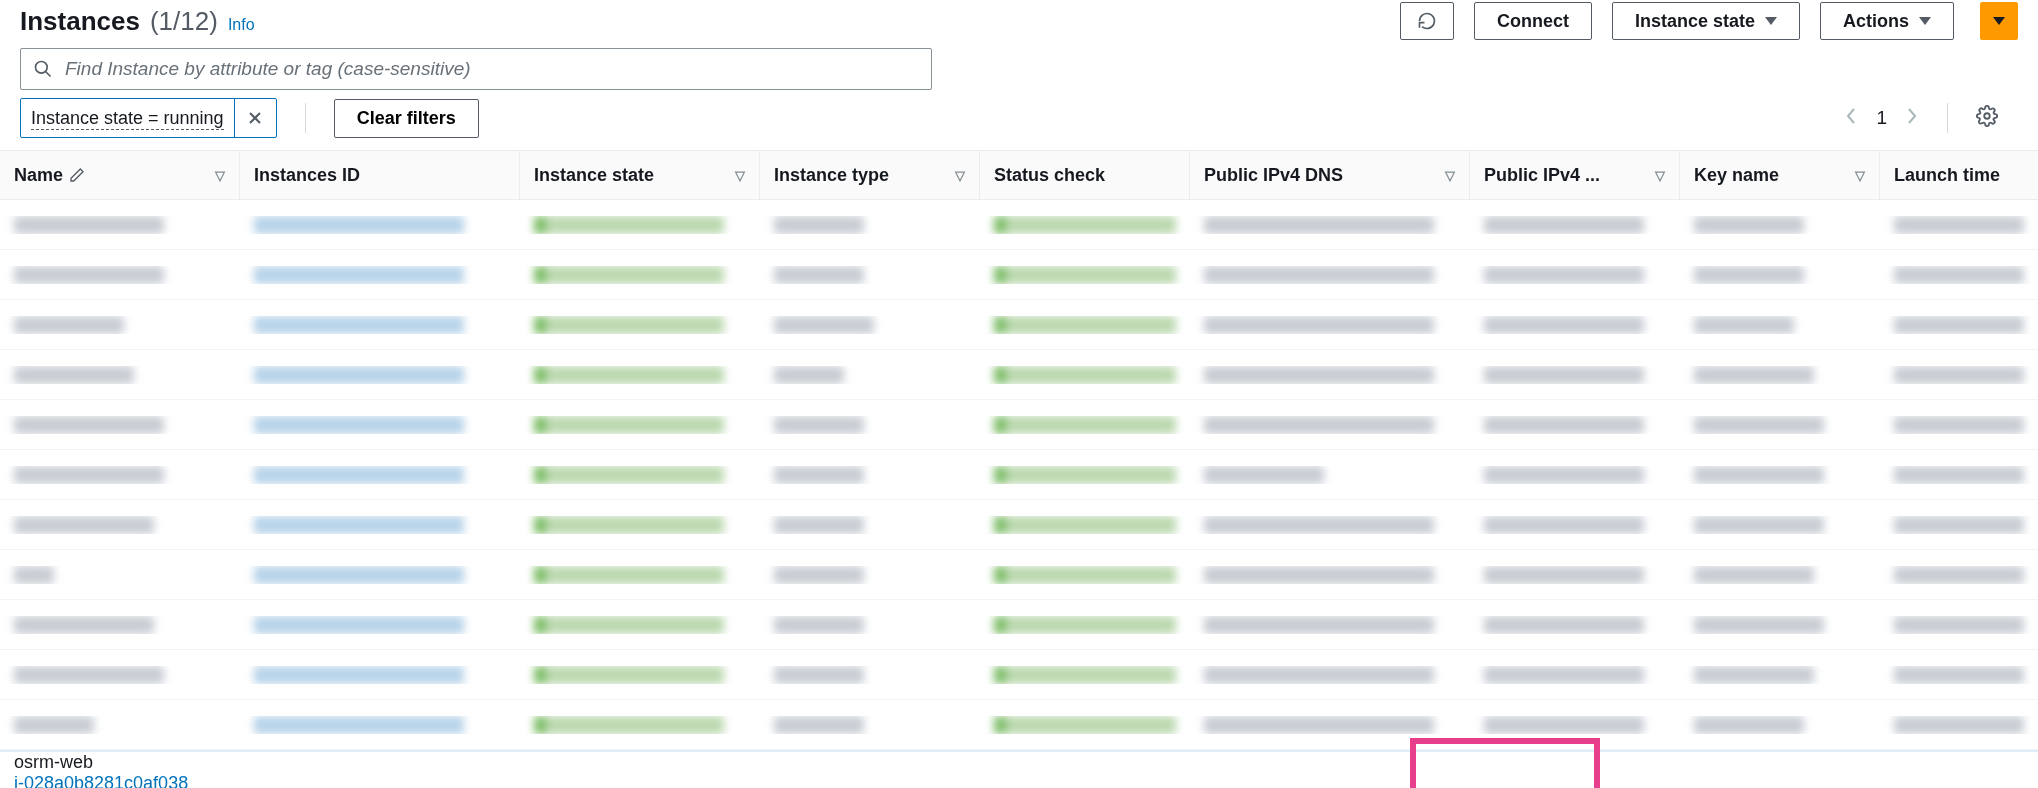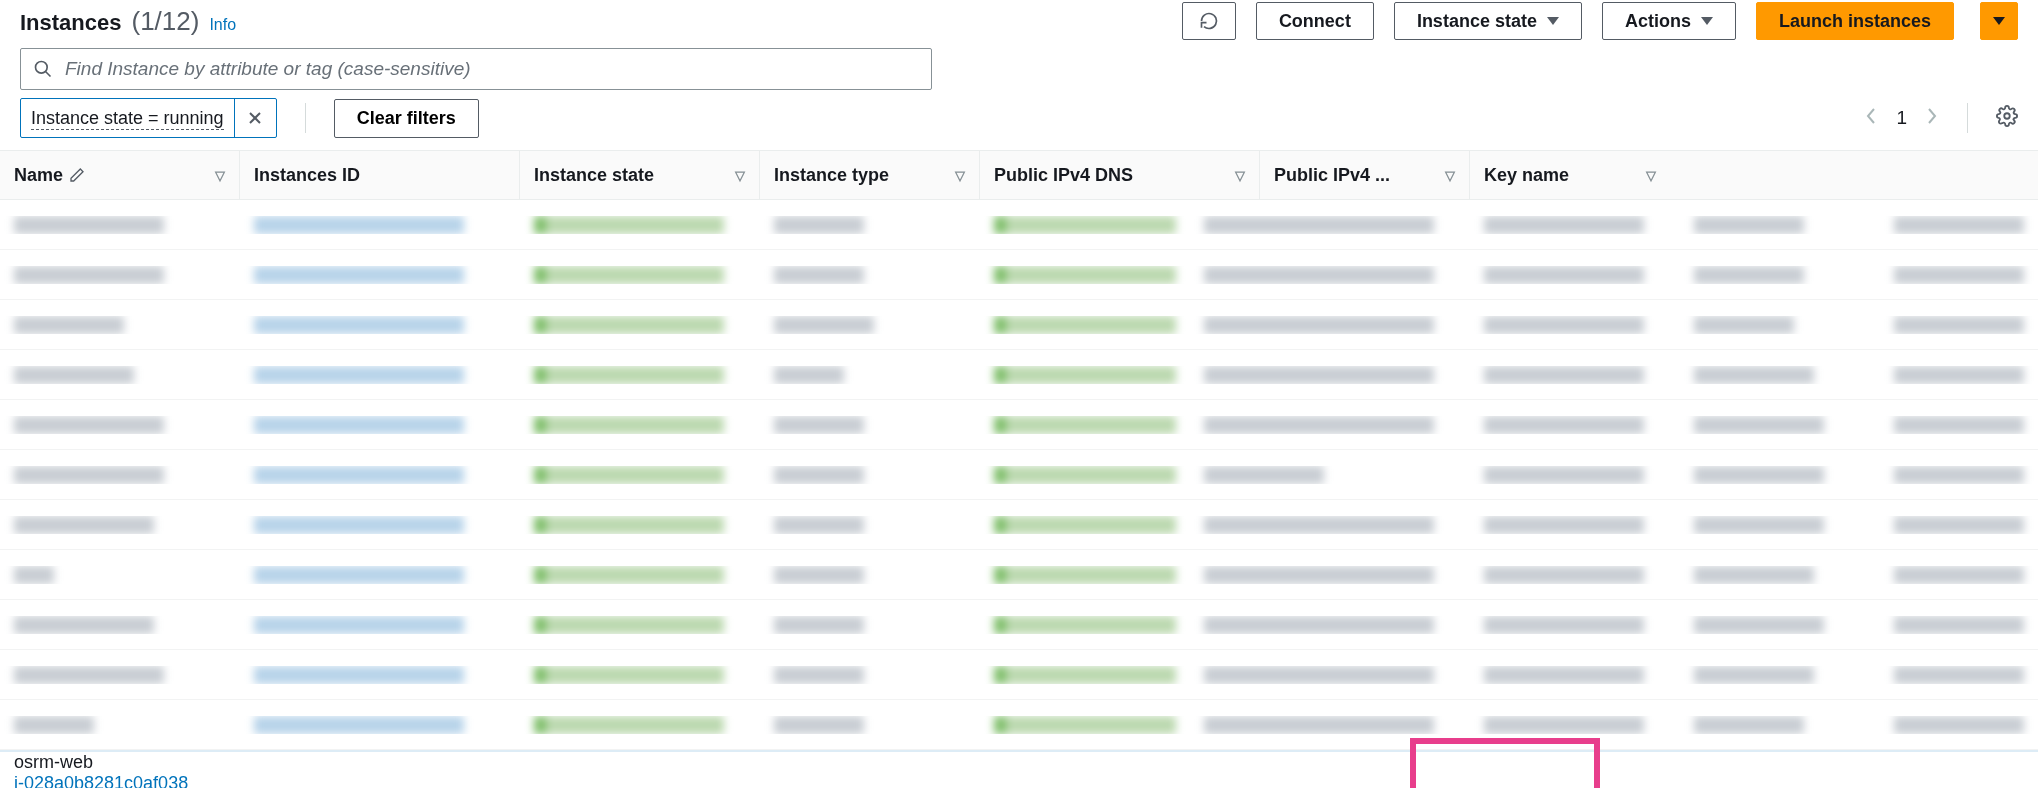--- a/index.html
+++ b/index.html
@@ -11,21 +11,21 @@
     background: #fff;
     width: 2038px;
   }
   .header-bar {
     display: flex;
     align-items: center;
     padding: 2px 20px 0 20px;
     gap: 20px;
   }
   .title-group { display: flex; align-items: baseline; gap: 10px; }
-  .title { font-size: 22px; font-weight: 700; }
+  .title { font-size: 26px; font-weight: 700; }
   .count { font-size: 26px; font-weight: 400; color: #545b64; }
   .info-link { font-size: 16px; color: #0073bb; font-weight: 500; cursor: pointer; }
   .spacer { flex: 1; }
   .btn {
     border: 1px solid #545b64;
     background: #fff;
     padding: 6px 22px;
     font-size: 18px;
     border-radius: 2px;
     font-weight: 600;
@@ -49,21 +49,21 @@
     width: 912px; height: 42px; padding: 0 12px;
     gap: 10px;
   }
   .search-box input {
     border: none; outline: none; font-size: 19px; flex: 1;
     font-style: italic; color: #b91c1c;
   }
   .search-box input::placeholder { color: #687078; font-style: italic; }
   svg.mag { width: 20px; height: 20px; stroke: #545b64; }
   .filter-row {
-    display: flex; align-items: center; padding: 0 8px 12px 20px; gap: 18px;
+    display: flex; align-items: center; padding: 0 28px 12px 20px; gap: 18px;
   }
   .filter-chip {
     display: flex; align-items: stretch;
     border: 1px solid #0073bb; border-radius: 2px; overflow: hidden;
     height: 40px;
   }
   .filter-chip .label {
     padding: 8px 12px; color: #16191f; font-size: 18px;
     border-bottom: 1px dashed #545b64;
     margin: 8px 10px;
@@ -158,21 +158,20 @@
   </button>
   <button class="btn">Connect</button>
   <button class="btn">
     <span>Instance state</span>
     <span class="caret"></span>
   </button>
   <button class="btn">
     <span>Actions</span>
     <span class="caret"></span>
   </button>
-  <button class="btn primary">Launch instances</button>
   <button class="btn primary caret-split">
     <span class="caret dark"></span>
   </button>
 </div>
 
 <div class="search-row">
   <div class="search-box">
     <svg class="mag" viewBox="0 0 24 24" fill="none" stroke="#545b64" stroke-width="2">
         <circle cx="10" cy="10" r="7"></circle>
         <line x1="21" y1="21" x2="15" y2="15"></line>
@@ -233,31 +232,37 @@
       <span>Instances ID</span>
     </div>
     <div class="th col-state">
       <span>Instance state</span>
       <span class="sort">▽</span>
     </div>
     <div class="th col-type">
       <span>Instance type</span>
       <span class="sort">▽</span>
     </div>
+    <div class="th col-status">
+      <span>Status check</span>
+    </div>
     <div class="th col-dns">
       <span>Public IPv4 DNS</span>
       <span class="sort">▽</span>
     </div>
     <div class="th col-ip">
       <span>Public IPv4 ...</span>
       <span class="sort">▽</span>
     </div>
     <div class="th col-key">
       <span>Key name</span>
       <span class="sort">▽</span>
+    </div>
+    <div class="th col-launch">
+      <span>Launch time</span>
     </div>
   </div>
 
   <div class="tbody" id="tbody">
       <div class="row blur">
         <div class="td col-name">
           <span class="blk gray" style="width:150px"></span>
         </div>
         <div class="td col-id">
           <span class="blk blue" style="width:210px"></span>

